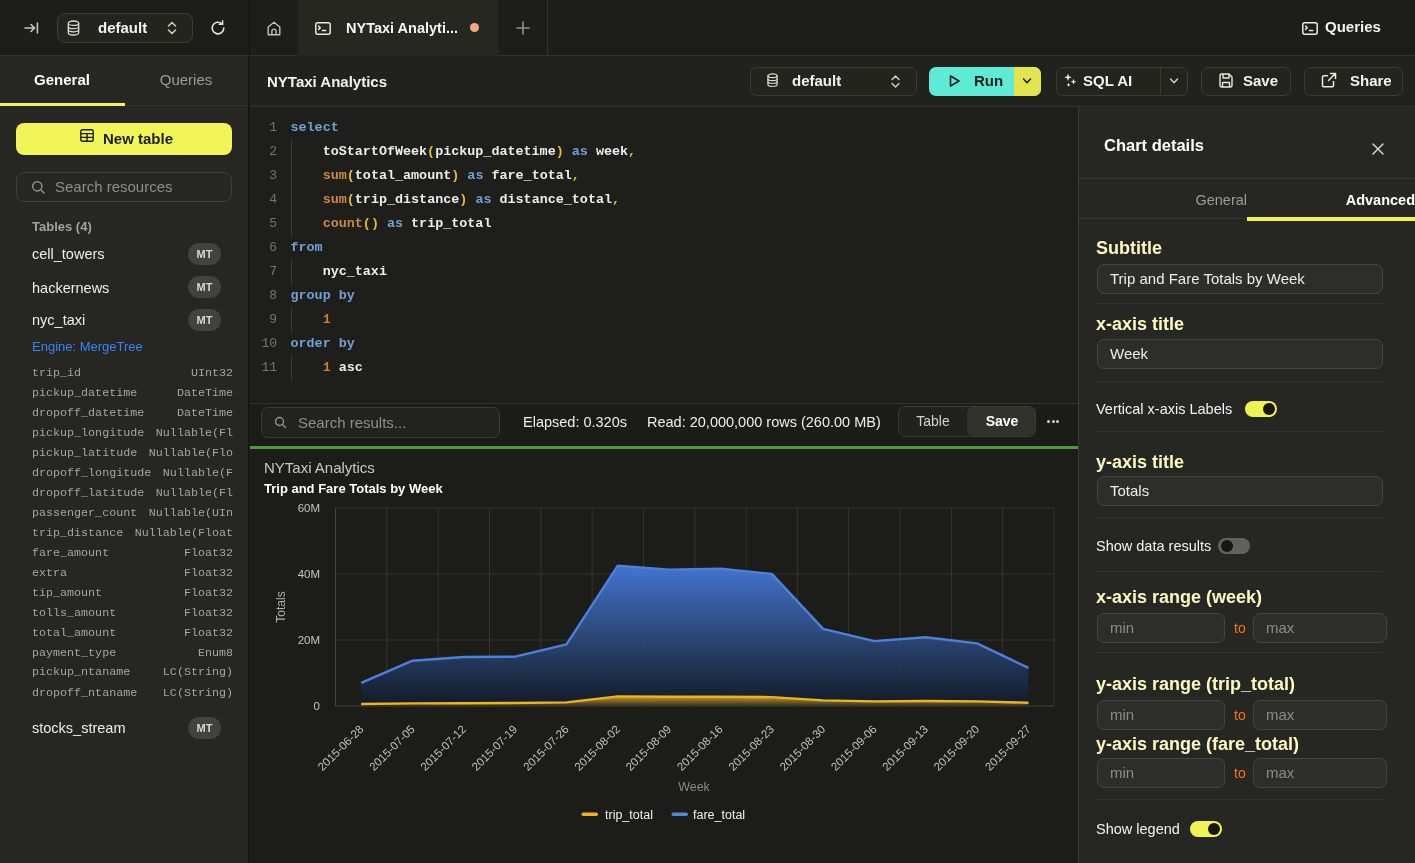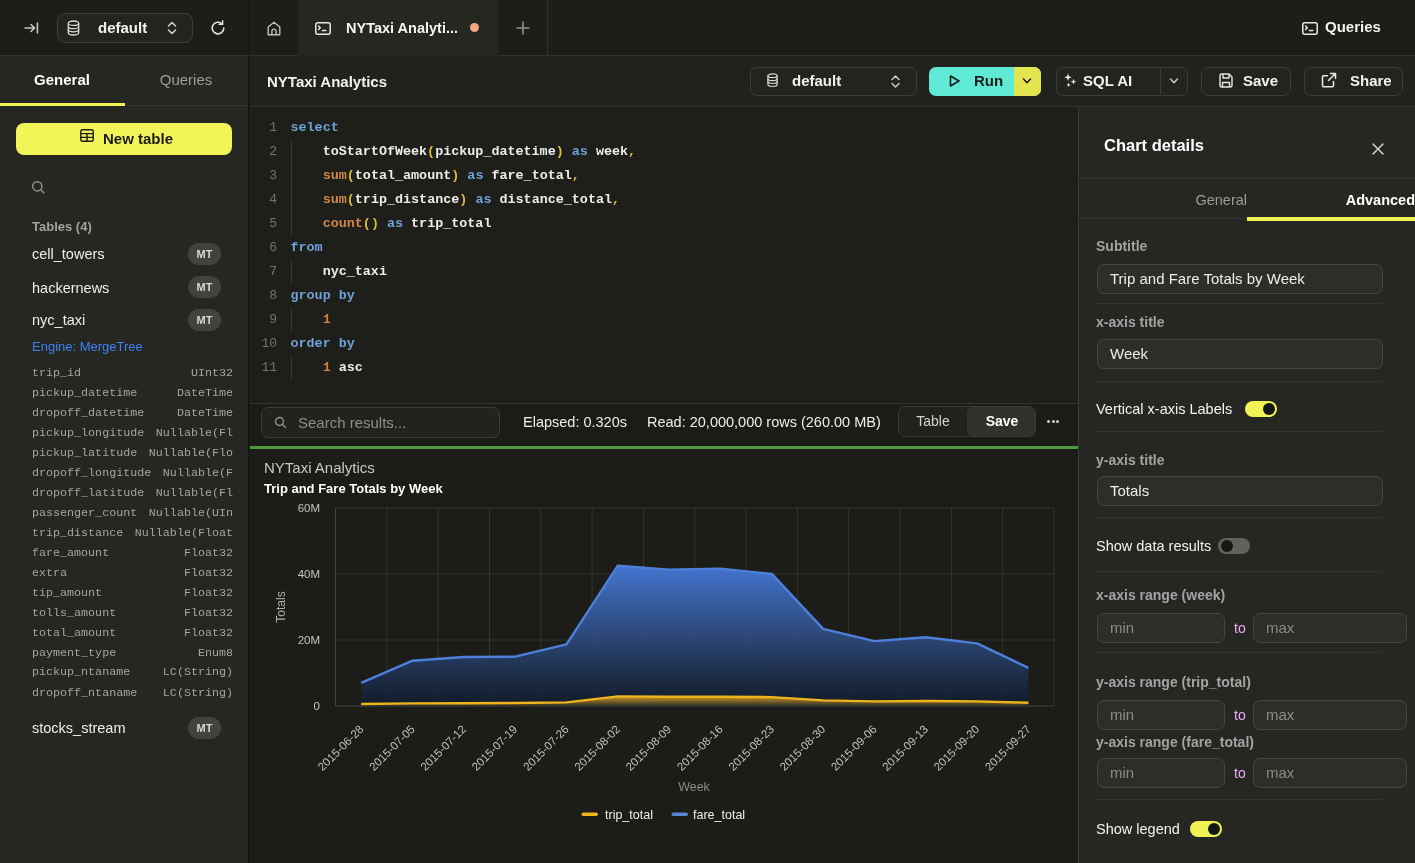--- a/index.html
+++ b/index.html
@@ -63,26 +63,26 @@
   #chart { left:250px; top:449px; width:828px; height:414px; background:#1c1c18; }
 
   
   #panel { left:1078px; top:107px; width:337px; height:756px; background:#262622; border-left:1px solid #3a3a36; }
   .p-abs { position:absolute; }
   #p-title { left:25px; top:29px; color:#fff; font-size:16.5px; font-weight:700; }
   .ptab { position:absolute; top:85px; width:168px; text-align:right; font-size:14.5px; }
   #p-border1 { left:0; top:71px; width:337px; height:1px; background:#34342f; }
   #p-border2 { left:0; top:110.5px; width:337px; height:1px; background:#34342f; }
   #p-underline { left:168px; top:109.5px; width:169px; height:4px; background:#f1f354; }
-  .plabel { position:absolute; left:17px; color:#a3a3a3; font-size:14px; font-weight:700; }
+  .plabel { position:absolute; left:17px; color:#fef9c3; font-size:18px; font-weight:700; }
   .pwhite { position:absolute; left:17px; color:#f2f2f0; font-size:14.5px; }
   .pinput { position:absolute; left:18px; width:286px; height:30px; background:#2d2d2a; border:1px solid #454541; border-radius:7px; color:#ededeb; font-size:15px; line-height:28px; padding-left:12px; }
   .pmin { width:128px; color:#8b8b87; }
-  .pmax { left:174px; width:154px; color:#8b8b87; }
-  .pto { position:absolute; left:155px; color:#f0abfc; font-size:14px; }
+  .pmax { left:174px; width:134px; color:#8b8b87; }
+  .pto { position:absolute; left:155px; color:#f97316; font-size:14px; }
   .pdiv { position:absolute; left:17px; width:287px; height:1px; background:#32322e; }
   .toggle { position:absolute; width:32px; height:16px; border-radius:8px; }
   .toggle .knob { position:absolute; top:2px; width:12px; height:12px; border-radius:50%; background:#161612; }
   .ton { background:#f1f354; } .ton .knob { right:2.5px; }
   .toff { background:#61615d; } .toff .knob { left:2.5px; }
 </style>
 </head>
 <body>
 
 <div class="abs" id="topbar"></div>
@@ -97,20 +97,21 @@
 <div class="abs" id="tab-divider"></div>
 <div class="abs" id="queries-btn">Queries</div>
 
 <div class="abs" id="sidebar">
   <div class="abs" id="side-tabs">
       <span class="t1">General</span>
       <span class="t2">Queries</span>
     </div>
   <div class="abs" id="side-tab-underline"></div>
   <div class="abs" id="newtable">New table</div>
+  <div class="abs" id="searchbox"><span style="margin-left:38px;">Search resources</span></div>
   <div class="abs" id="tables-label">Tables (4)</div>
   <div class="trow" style="top:190px;">cell_towers</div>
     <div class="badge" style="top:187px;">MT</div>
   <div class="trow" style="top:223.5px;">hackernews</div>
     <div class="badge" style="top:220px;">MT</div>
   <div class="trow" style="top:255.5px;">nyc_taxi</div>
     <div class="badge" style="top:253px;">MT</div>
   <div class="abs" id="engine">Engine: MergeTree</div>
   <div class="col" style="top:309.5px;">
       <span>trip_id</span>

